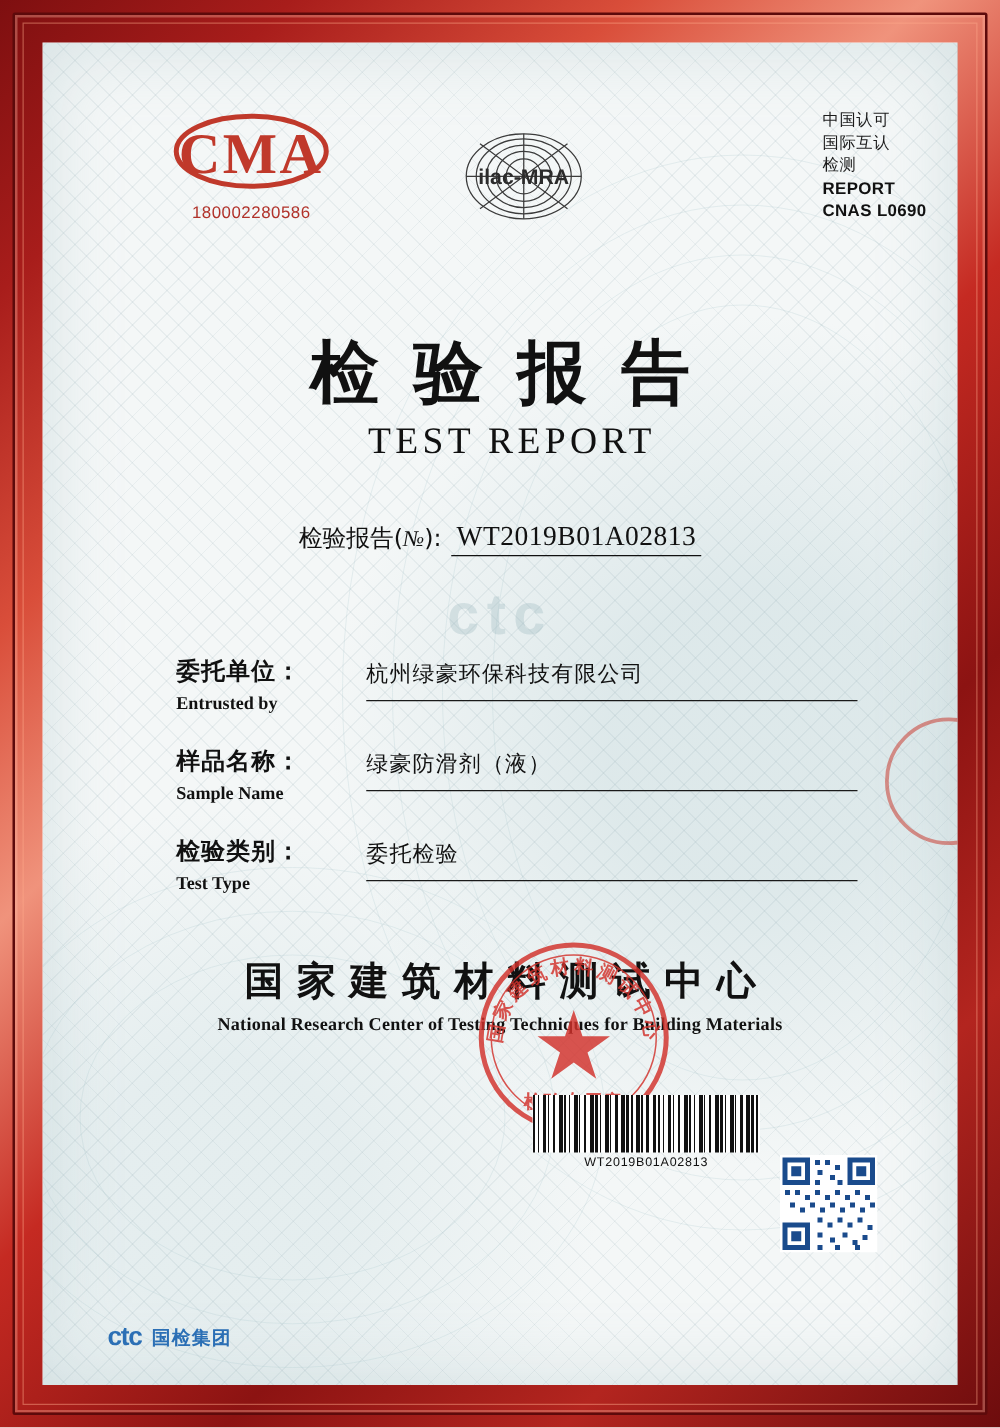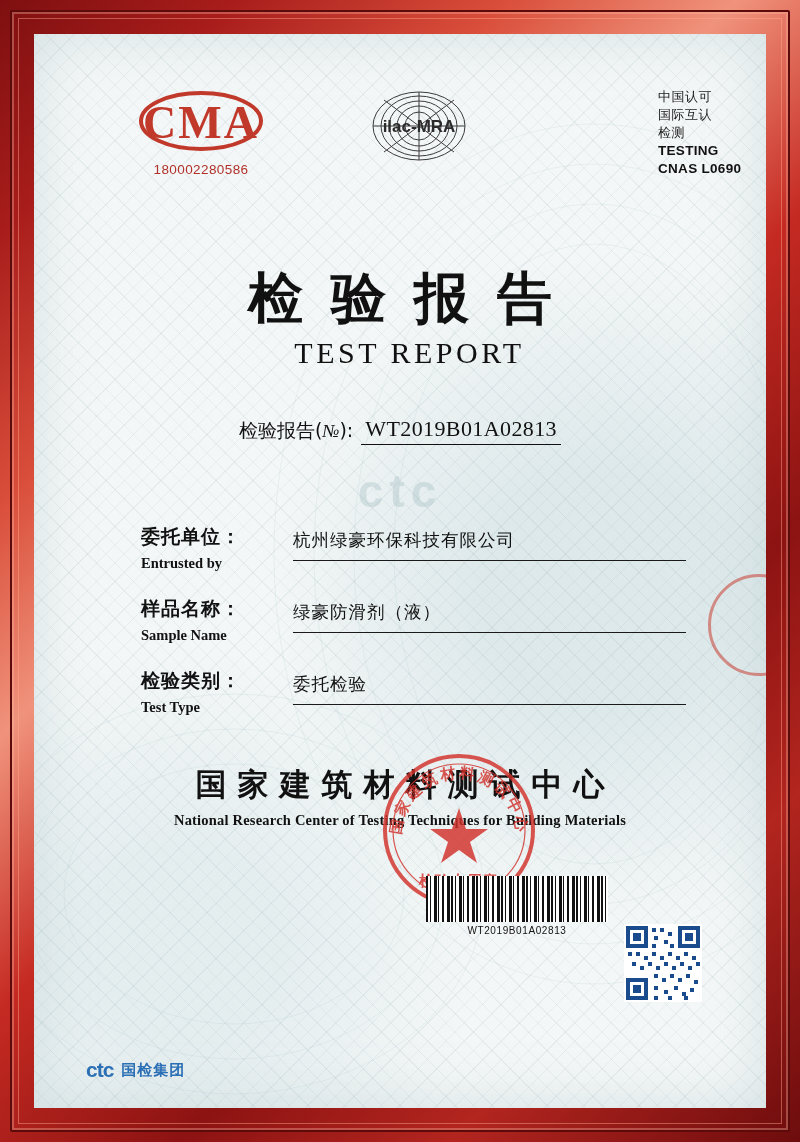--- a/index.html
+++ b/index.html
@@ -86,21 +86,21 @@
   .cma-number {
     margin-top: 10px;
     font-family: "Liberation Sans", sans-serif;
     font-size: 13.5px;
     letter-spacing: .4px;
     color: #b1322a;
   }
   .ilac-block {
     position: absolute;
     left: 330px;
-    top: 6px;
+    top: 21px;
     width: 110px;
     height: 80px;
     text-decoration: underline;
   }
   .cnas-block {
     position: absolute;
     left: 448px;
     top: 0px;
     width: 130px;
     height: 96px;
@@ -397,21 +397,21 @@
           </g>
           <text x="55" y="46" text-anchor="middle" font-family="Liberation Sans, sans-serif" font-size="17" font-weight="bold" fill="#2b2b2b">ilac-MRA</text>
         </svg>
       </div>
 
 
       <div class="cnas-text">
         <div class="zh">中国认可</div>
         <div class="zh">国际互认</div>
         <div class="zh">检测</div>
-        <div class="en">TESTING</div>
+        <div class="en">REPORT</div>
         <div class="en">CNAS L0690</div>
       </div>
     </div>
 
     <div class="title-cn">检验报告</div>
     <div class="title-en">TEST   REPORT</div>
 
     <div class="report-no">
       <span class="lbl"><span>检验报告(</span><span class="no-sign">№</span><span>):</span></span>
       <span class="val">WT2019B01A02813</span>

